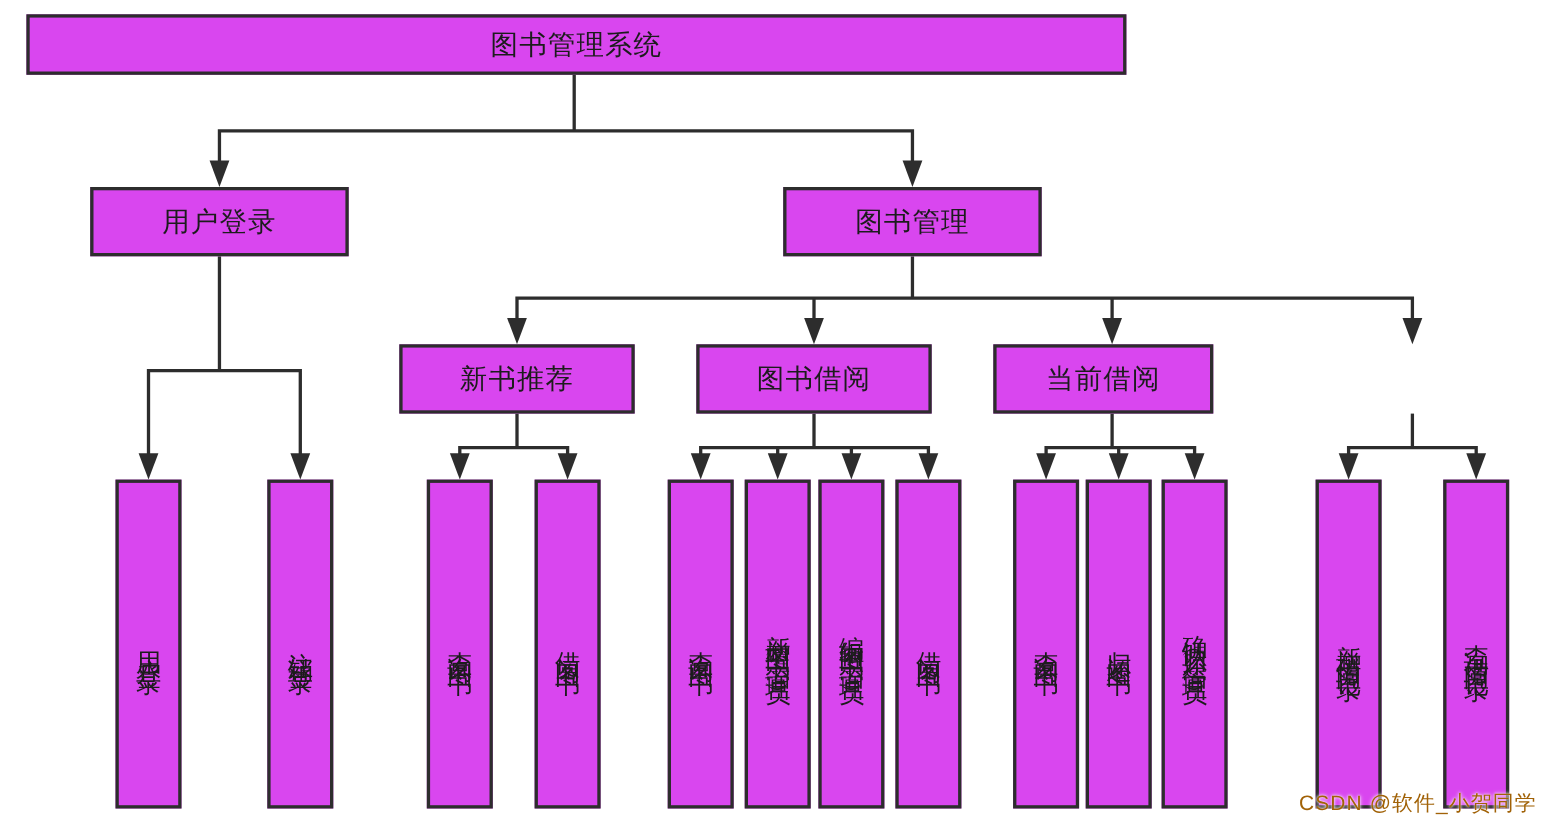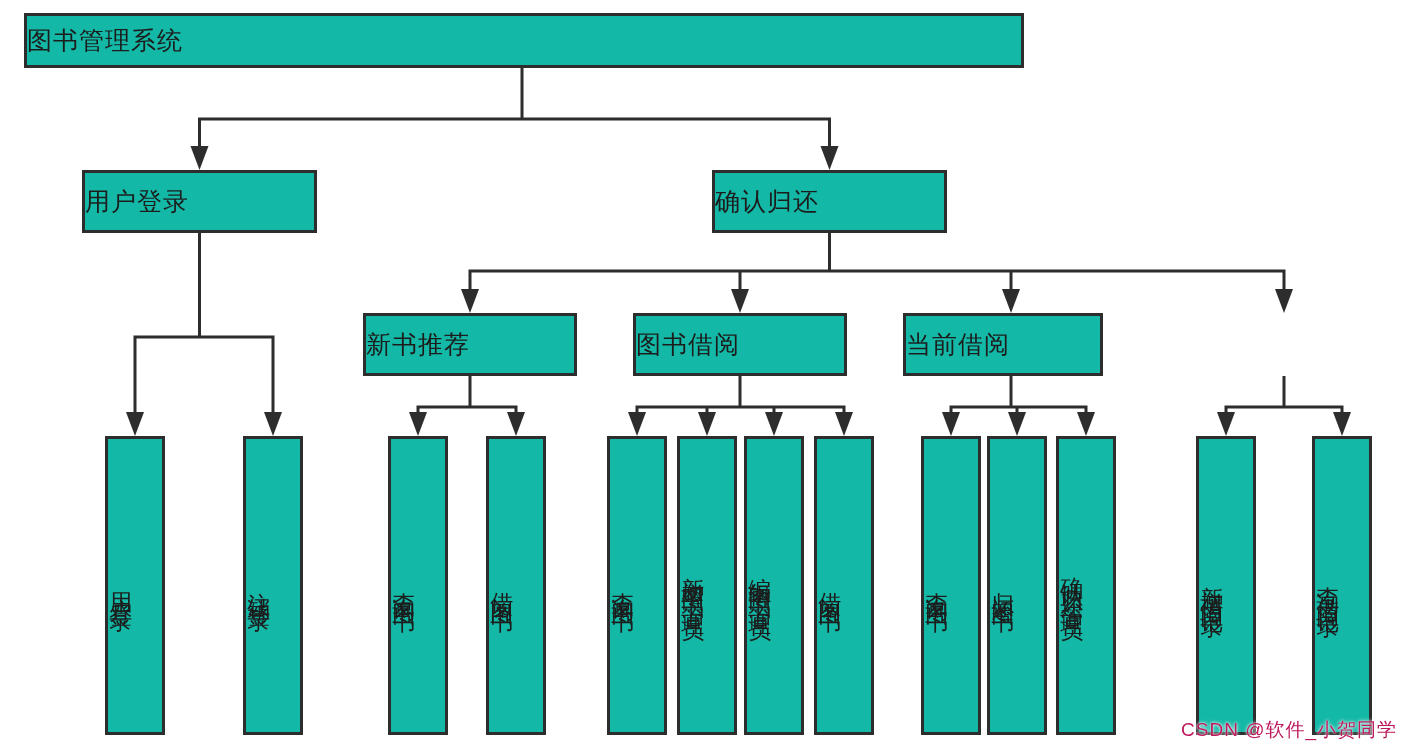--- a/index.html
+++ b/index.html
@@ -10,24 +10,24 @@
     background: #ffffff;
     font-family: "Liberation Sans", "DejaVu Sans", sans-serif;
     color: #1c1c1c;
     overflow: hidden;
   }
   .connectors { position: absolute; left: 0; top: 0; }
   .box {
     position: absolute;
     box-sizing: border-box;
     border: 3px solid #2d2d2d;
-    background: #14b8a6;
+    background: #d946ef;
     display: flex;
     align-items: center;
-    justify-content: flex-start;
+    justify-content: center;
   }
   .hbox .lbl {
     font-size: 25px;
     letter-spacing: 1px;
     white-space: nowrap;
   }
   .vbox { width: 60px; height: 299px; }
   .vbox .lbl {
     writing-mode: vertical-rl;
     text-orientation: mixed;
@@ -35,21 +35,21 @@
     line-height: 1.1;
     letter-spacing: 6px;
     white-space: nowrap;
   }
   .watermark {
     position: absolute;
     right: 8px;
     bottom: 4px;
     font-size: 19px;
     letter-spacing: 1px;
-    color: #be185d;
+    color: #a16207;
     text-shadow: 0 0 2px #ffffff, 0 0 4px #ffffff;
     white-space: nowrap;
   }
 </style>
 </head>
 <body>
 
 <div class="canvas">
 
   <svg class="connectors" width="1405" height="747" viewBox="0 0 1405 747" xmlns="http://www.w3.org/2000/svg">
@@ -105,21 +105,21 @@
   </svg>
 
   <div class="box hbox" style="left:24px; top:13px; width:1000px; height:55px">
     <span class="lbl">图书管理系统</span>
   </div>
 
   <div class="box hbox" style="left:82px; top:170px; width:235px; height:63px">
     <span class="lbl">用户登录</span>
   </div>
   <div class="box hbox" style="left:712px; top:170px; width:235px; height:63px">
-    <span class="lbl">确认归还</span>
+    <span class="lbl">图书管理</span>
   </div>
 
   <div class="box hbox" style="left:363px; top:313px; width:214px; height:63px">
     <span class="lbl">新书推荐</span>
   </div>
   <div class="box hbox" style="left:633px; top:313px; width:214px; height:63px">
     <span class="lbl">图书借阅</span>
   </div>
   <div class="box hbox" style="left:903px; top:313px; width:200px; height:63px">
     <span class="lbl">当前借阅</span>

